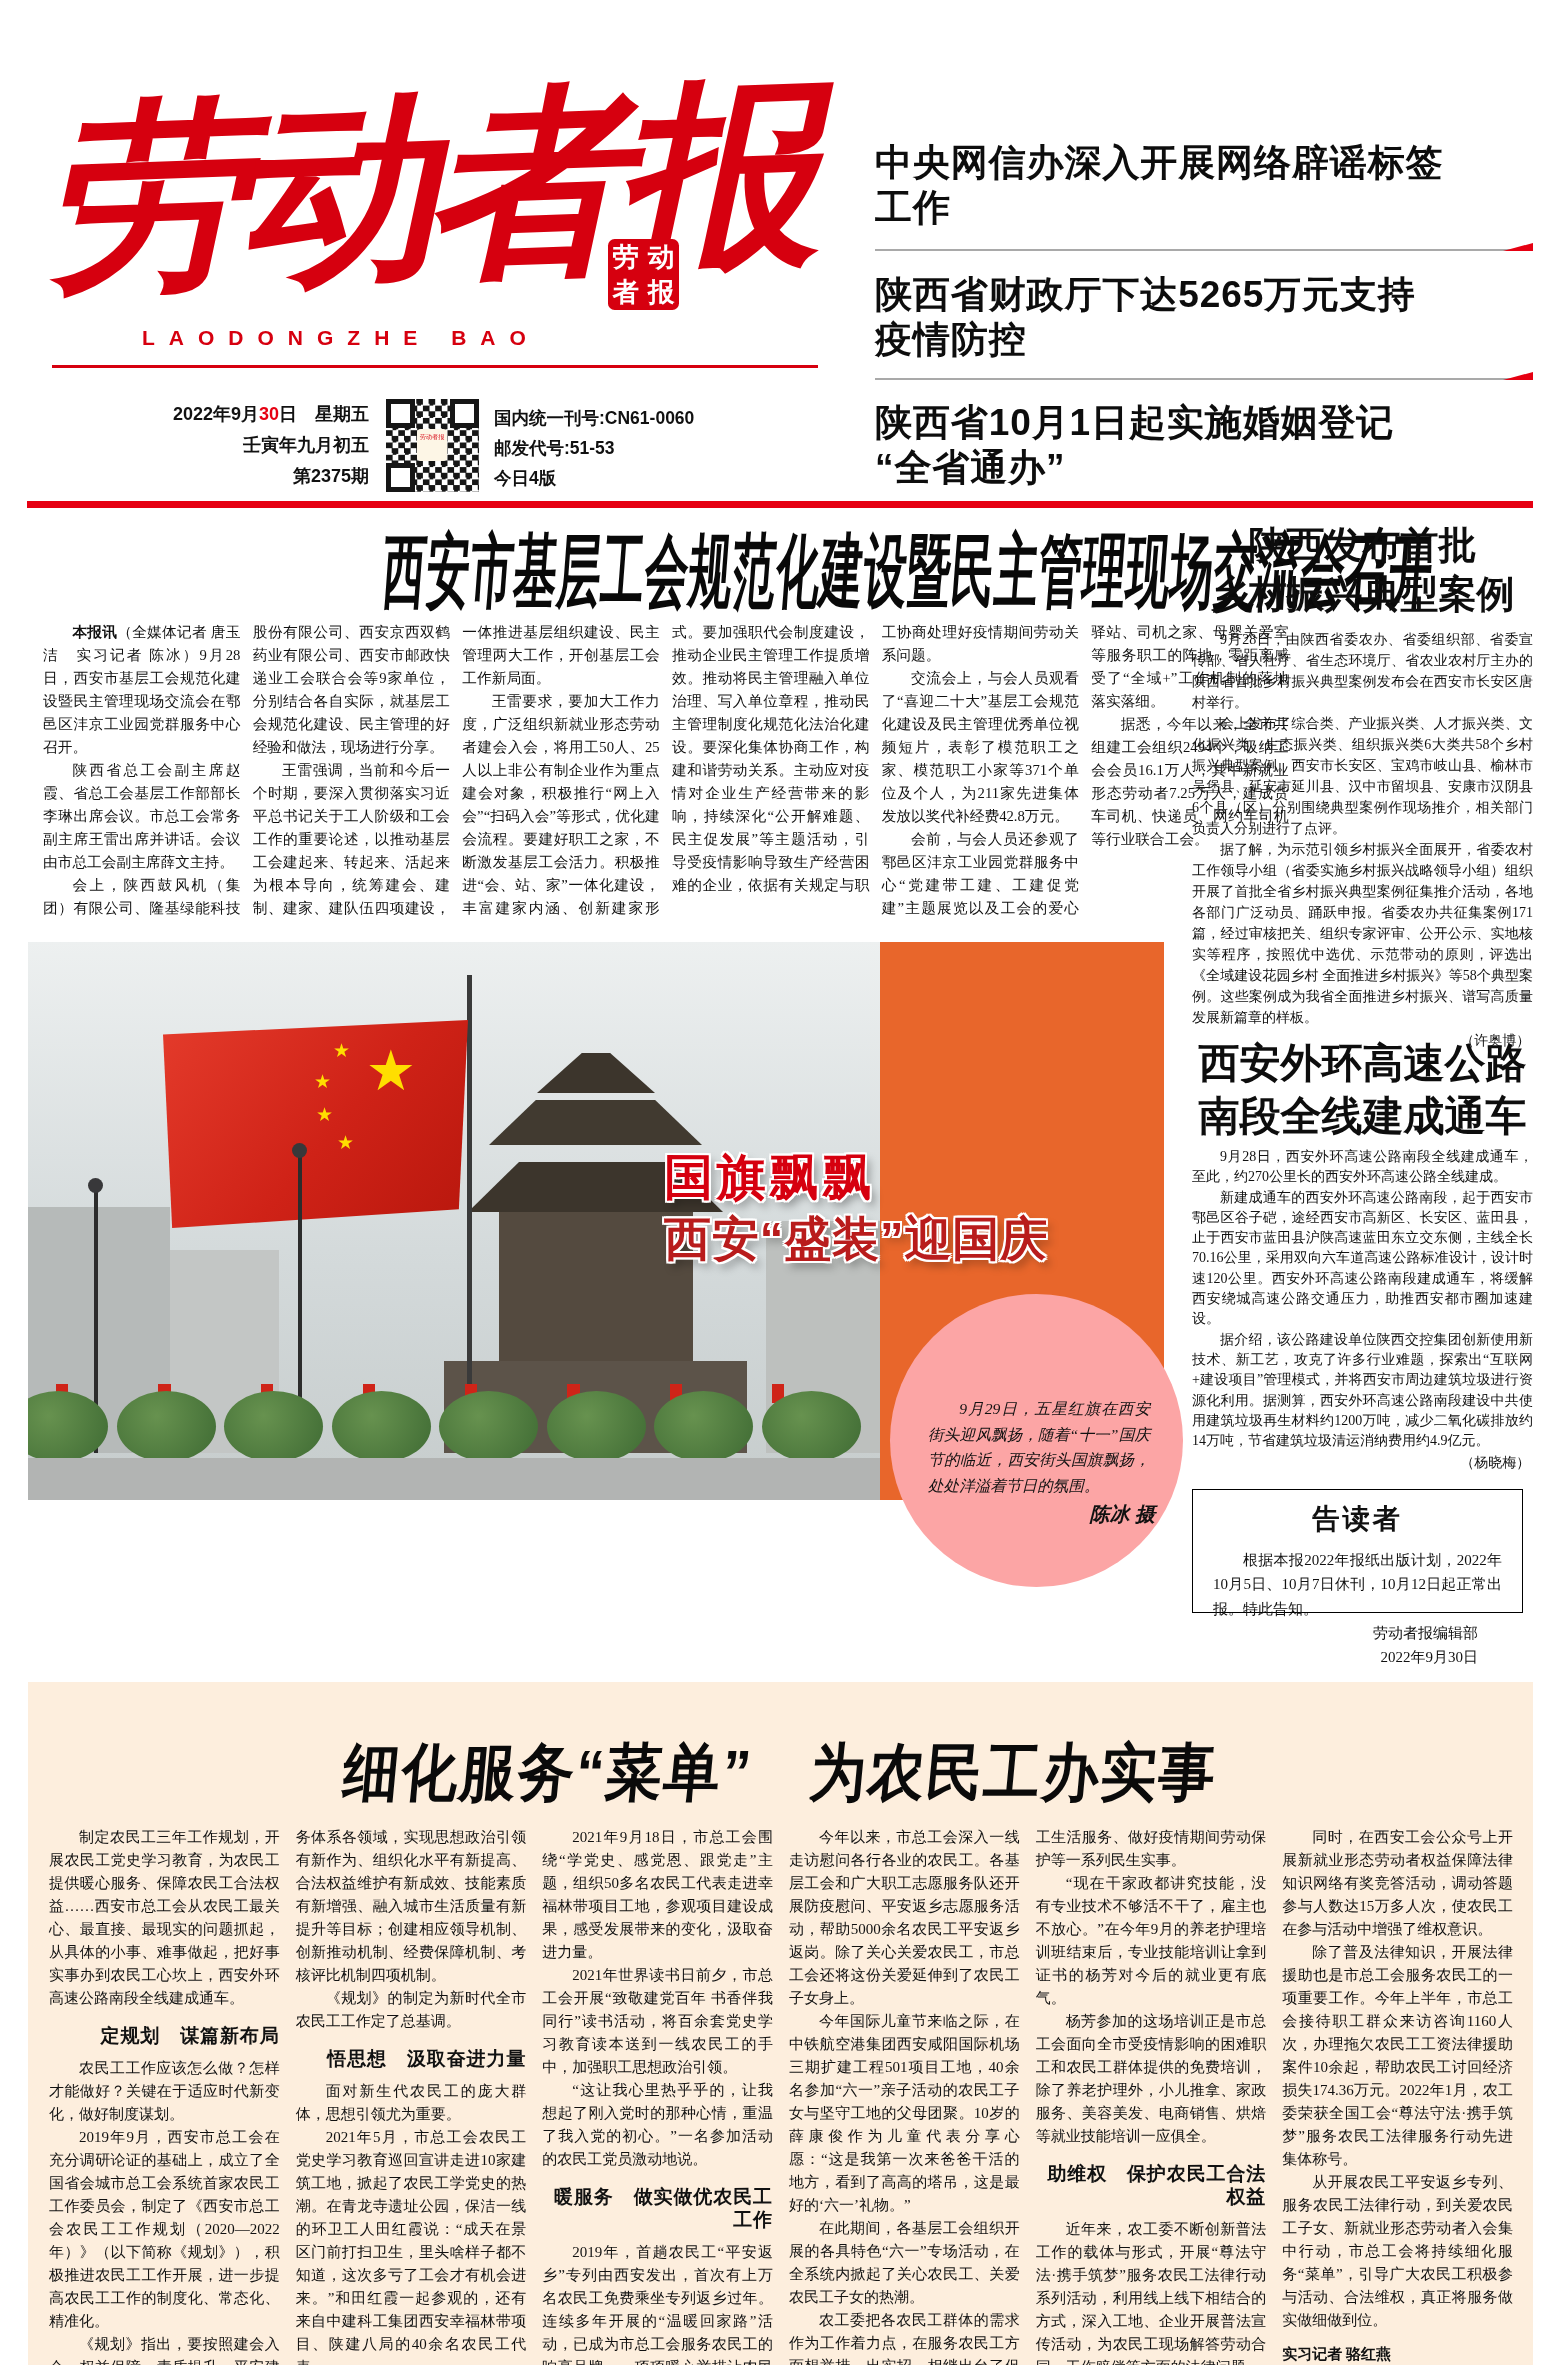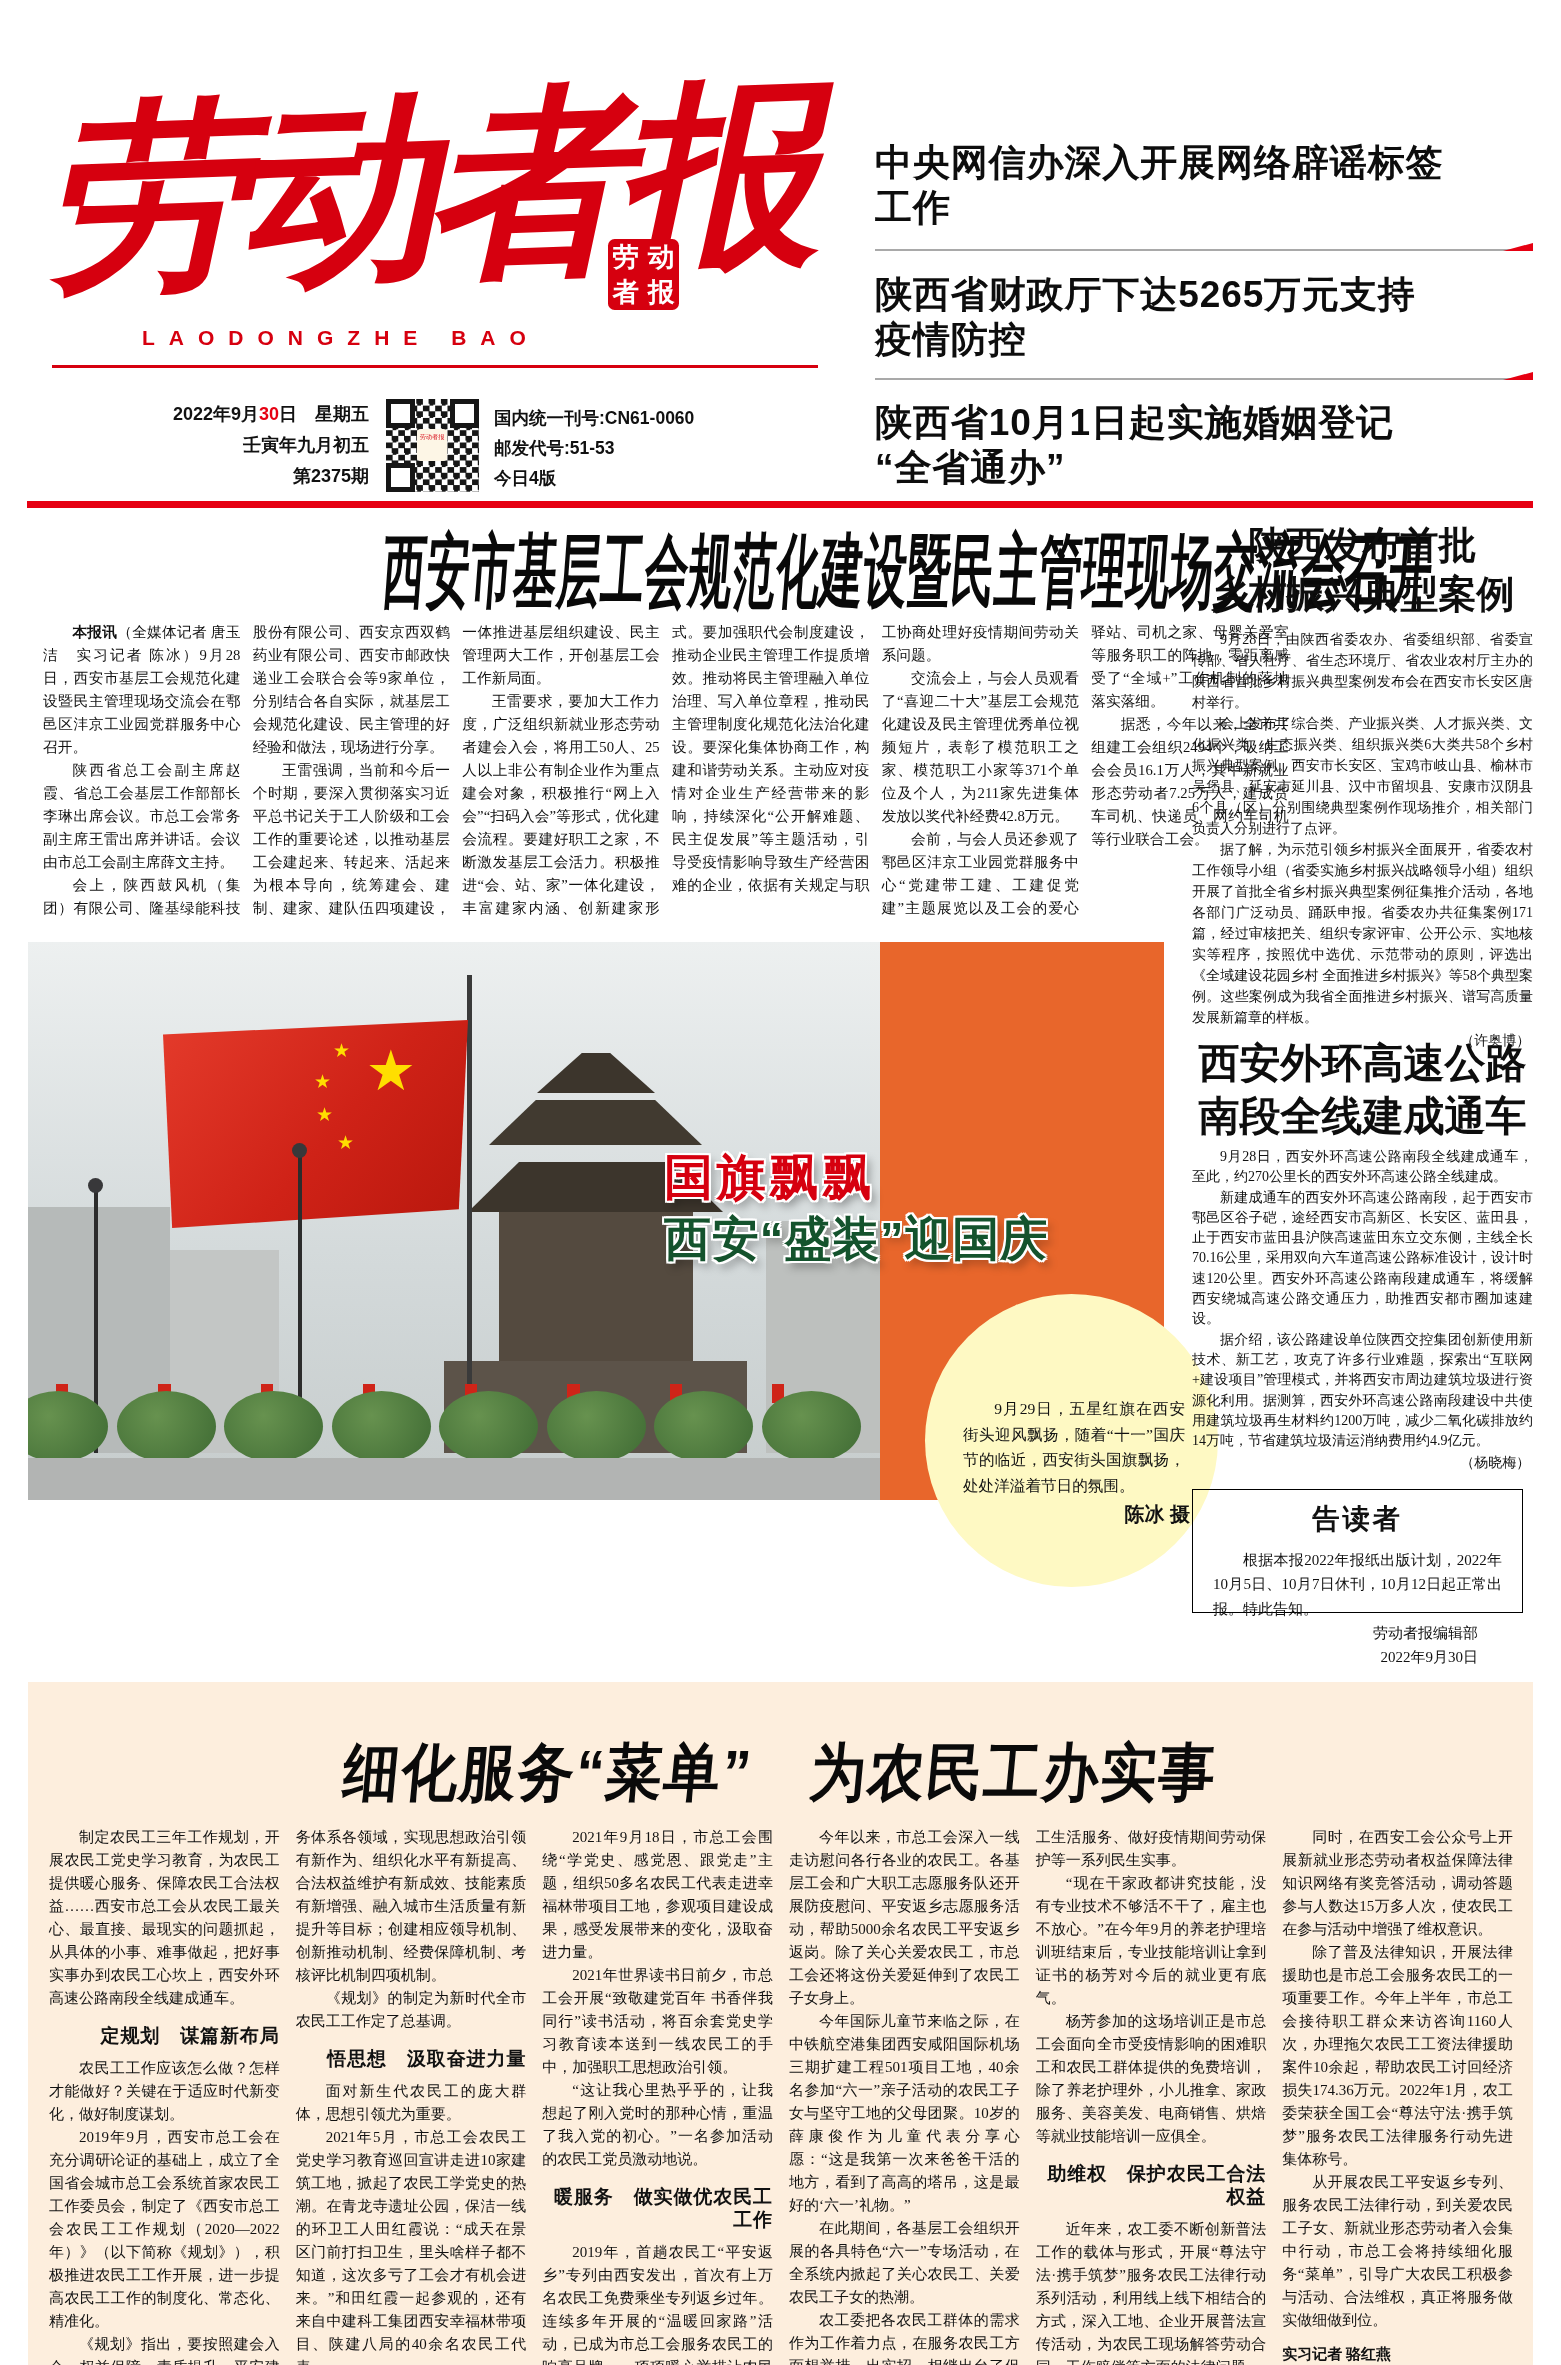--- a/index.html
+++ b/index.html
@@ -70,27 +70,27 @@
   .flag .s4{position:absolute;right:114px;top:111px;color:#ffde00;font-size:19px;}
   .lamp{position:absolute;width:4.3px;background:#2c2c2c;}
   .l1{left:66px;top:246px;height:265px;} .l2{left:270px;top:211px;height:300px;}
   .lamp i{position:absolute;left:-5.7px;top:-10.4px;width:15px;height:15px;border-radius:50%;background:#38383a;}
   .bnr-row{position:absolute;left:28px;top:442px;width:795px;display:flex;gap:90px;}
   .bnr{width:12.3px;height:19px;background:#cf2418;}
   .tree-row{position:absolute;left:-19px;bottom:38px;width:899px;display:flex;gap:8.5px;}
   .tree{width:99px;height:71px;border-radius:50%;background:radial-gradient(circle at 40% 35%,#67924f,#3e6a33);}
   .road{position:absolute;left:0;bottom:0;width:100%;height:42px;background:#b2b4b3;}
   .photo-orange{position:absolute;left:852px;top:0;width:284px;height:558px;background:#e8662b;}
-  .cap-circle{position:absolute;left:897px;top:352px;width:293px;height:293px;border-radius:50%;background:#fef9c3;}
+  .cap-circle{position:absolute;left:862px;top:352px;width:293px;height:293px;border-radius:50%;background:#fca5a5;font-style:italic;}
   .cap-text{padding:102px 33px 0 38px;font-size:15.6px;line-height:25.5px;text-align:justify;text-indent:2em;}
   .cap-credit{text-align:right;padding:2.8px 28px 0 0;font-size:20px;font-weight:bold;font-family:"Liberation Sans","DejaVu Sans",sans-serif;}
   .ov{position:absolute;font-weight:900;font-family:"Liberation Sans","DejaVu Sans",sans-serif;white-space:nowrap;
     text-shadow:1.9px 0 0 #fff,-1.9px 0 0 #fff,0 1.9px 0 #fff,0 -1.9px 0 #fff,1.9px 1.9px 0 #fff,-1.9px -1.9px 0 #fff,1.9px -1.9px 0 #fff,-1.9px 1.9px 0 #fff,4.7px 5.7px 8.5px rgba(0,0,0,.35);}
   .ov1{left:636px;top:203px;font-size:49px;color:#d6000f;letter-spacing:3.8px;}
-  .ov2{left:636px;top:266px;font-size:47px;color:#14532d;letter-spacing:0.9px;}
+  .ov2{left:636px;top:266px;font-size:47px;color:#b91c1c;letter-spacing:0.9px;}
 
   
   .rt-title{position:absolute;left:1192px;width:341px;text-align:center;font-weight:900;white-space:pre-line;color:#0d0d0d;}
   .t-rural{top:521px;font-size:38px;line-height:49px;}
   .t-hwy{top:1037px;font-size:41px;line-height:53px;}
   .rt-body{position:absolute;left:1192px;width:341px;font-size:14px;text-align:justify;}
   .b-rural{top:629px;line-height:21px;}
   .b-hwy{top:1147px;line-height:20.3px;}
   .byl{text-align:right;padding-right:2.8px;margin-top:1.9px;}
 

